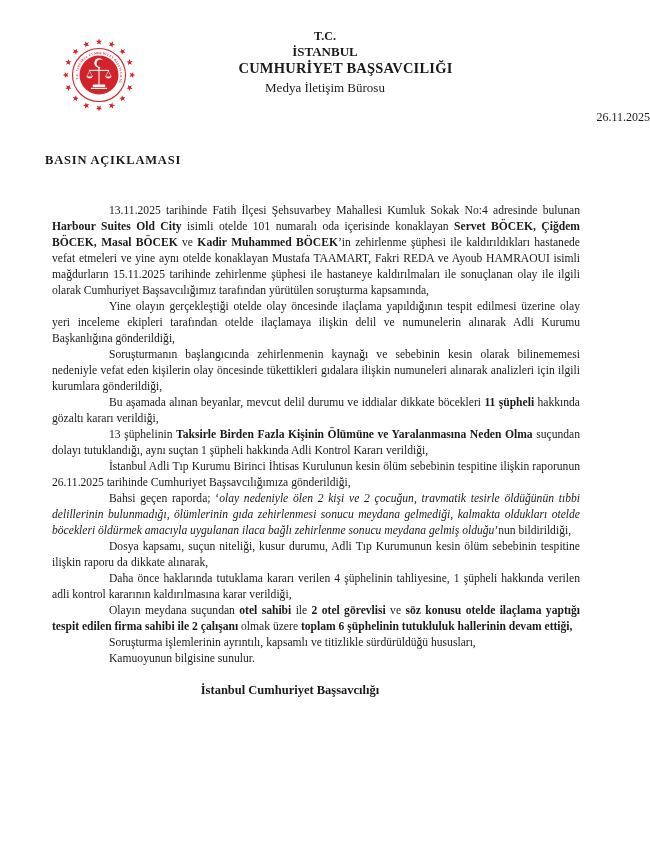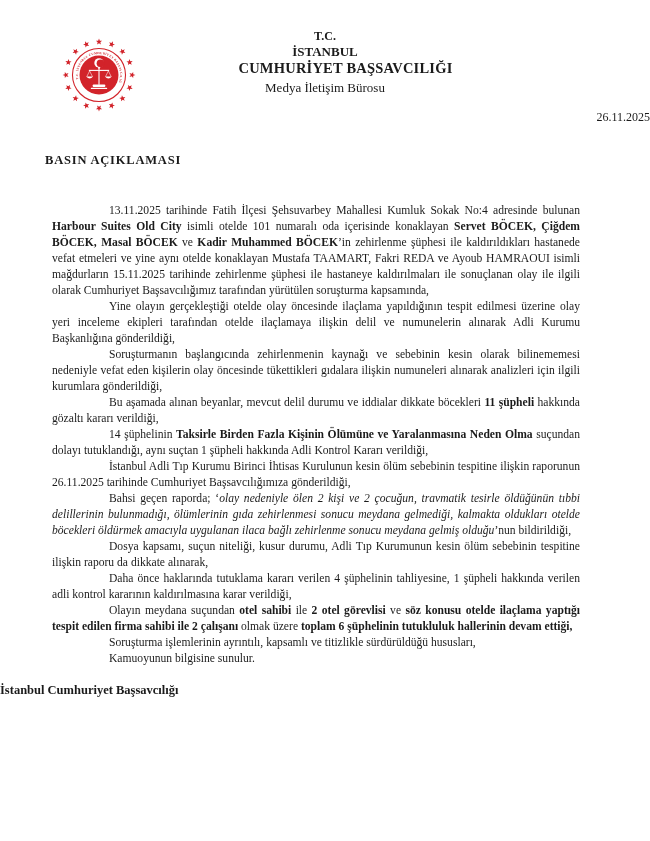--- a/index.html
+++ b/index.html
@@ -23,21 +23,21 @@
   .doc-title{text-align:left;font-weight:bold;font-size:12.5px;letter-spacing:.8px;margin-top:28px;padding-left:45px;}
   .body-text{
     margin:35px 70px 0 52px;
     text-align:justify;
     font-size:11.6px;
     line-height:16px;
   }
   .body-text p{margin:0;text-indent:57px;}
   .body-text .b{font-weight:bold;}
   .body-text .i{font-style:italic;}
-  .signature{text-align:left;margin:16px 70px 0 0;font-weight:bold;font-size:12.5px;}
+  .signature{text-align:center;margin:16px 70px 0 0;font-weight:bold;font-size:12.5px;}
 </style>
 </head>
 <body>
 
 <div class="page">
 
   <svg class="emblem" viewBox="0 0 100 100" aria-hidden="true">
     <defs>
       <path id="star" d="M0,-4.2 L1.05,-1.44 L3.99,-1.3 L1.7,0.56 L2.47,3.4 L0,1.79 L-2.47,3.4 L-1.7,0.56 L-3.99,-1.3 L-1.05,-1.44 Z"></path>
       <path id="ringArc" d="M 24.6 59.2 A 27 27 0 1 1 75.4 59.2" fill="none"></path>
@@ -98,21 +98,21 @@
 
   <div class="date-line">26.11.2025</div>
 
   <div class="doc-title">BASIN AÇIKLAMASI</div>
 
   <div class="body-text">
       <p><span>13.11.2025 tarihinde Fatih İlçesi Şehsuvarbey Mahallesi Kumluk Sokak No:4 adresinde bulunan </span><span class="b">Harbour Suites Old City</span><span> isimli otelde 101 numaralı oda içerisinde konaklayan </span><span class="b">Servet BÖCEK, Çiğdem BÖCEK, Masal BÖCEK</span><span> ve </span><span class="b">Kadir Muhammed BÖCEK</span><span>’in zehirlenme şüphesi ile kaldırıldıkları hastanede vefat etmeleri ve yine aynı otelde konaklayan Mustafa TAAMART, Fakri REDA ve Ayoub HAMRAOUI isimli mağdurların 15.11.2025 tarihinde zehirlenme şüphesi ile hastaneye kaldırılmaları ile sonuçlanan olay ile ilgili olarak Cumhuriyet Başsavcılığımız tarafından yürütülen soruşturma kapsamında,</span></p>
       <p><span>Yine olayın gerçekleştiği otelde olay öncesinde ilaçlama yapıldığının tespit edilmesi üzerine olay yeri inceleme ekipleri tarafından otelde ilaçlamaya ilişkin delil ve numunelerin alınarak Adli Kurumu Başkanlığına gönderildiği,</span></p>
       <p><span>Soruşturmanın başlangıcında zehirlenmenin kaynağı ve sebebinin kesin olarak bilinememesi nedeniyle vefat eden kişilerin olay öncesinde tükettikleri gıdalara ilişkin numuneleri alınarak analizleri için ilgili kurumlara gönderildiği,</span></p>
       <p><span>Bu aşamada alınan beyanlar, mevcut delil durumu ve iddialar dikkate böcekleri </span><span class="b">11 şüpheli</span><span> hakkında gözaltı kararı verildiği,</span></p>
-      <p><span>14 şüphelinin </span><span class="b">Taksirle Birden Fazla Kişinin Ölümüne ve Yaralanmasına Neden Olma</span><span> suçundan dolayı tutuklandığı, aynı suçtan 1 şüpheli hakkında Adli Kontrol Kararı verildiği,</span></p>
+      <p><span>13 şüphelinin </span><span class="b">Taksirle Birden Fazla Kişinin Ölümüne ve Yaralanmasına Neden Olma</span><span> suçundan dolayı tutuklandığı, aynı suçtan 1 şüpheli hakkında Adli Kontrol Kararı verildiği,</span></p>
       <p><span>İstanbul Adli Tıp Kurumu Birinci İhtisas Kurulunun kesin ölüm sebebinin tespitine ilişkin raporunun 26.11.2025 tarihinde Cumhuriyet Başsavcılığımıza gönderildiği,</span></p>
       <p><span>Bahsi geçen raporda; ‘</span><span class="i">olay nedeniyle ölen 2 kişi ve 2 çocuğun, travmatik tesirle öldüğünün tıbbi delillerinin bulunmadığı, ölümlerinin gıda zehirlenmesi sonucu meydana gelmediği, kalmakta oldukları otelde böcekleri öldürmek amacıyla uygulanan ilaca bağlı zehirlenme sonucu meydana gelmiş olduğu</span><span>’nun bildirildiği,</span></p>
       <p><span>Dosya kapsamı, suçun niteliği, kusur durumu, Adli Tıp Kurumunun kesin ölüm sebebinin tespitine ilişkin raporu da dikkate alınarak,</span></p>
       <p><span>Daha önce haklarında tutuklama kararı verilen 4 şüphelinin tahliyesine, 1 şüpheli hakkında verilen adli kontrol kararının kaldırılmasına karar verildiği,</span></p>
       <p><span>Olayın meydana suçundan </span><span class="b">otel sahibi</span><span> ile </span><span class="b">2 otel görevlisi</span><span> ve </span><span class="b">söz konusu otelde ilaçlama yaptığı tespit edilen firma sahibi ile 2 çalışanı</span><span> olmak üzere </span><span class="b">toplam 6 şüphelinin tutukluluk hallerinin devam ettiği,</span></p>
       <p><span>Soruşturma işlemlerinin ayrıntılı, kapsamlı ve titizlikle sürdürüldüğü hususları,</span></p>
       <p><span>Kamuoyunun bilgisine sunulur.</span></p>
     </div>
 
   <div class="signature">İstanbul Cumhuriyet Başsavcılığı</div>

